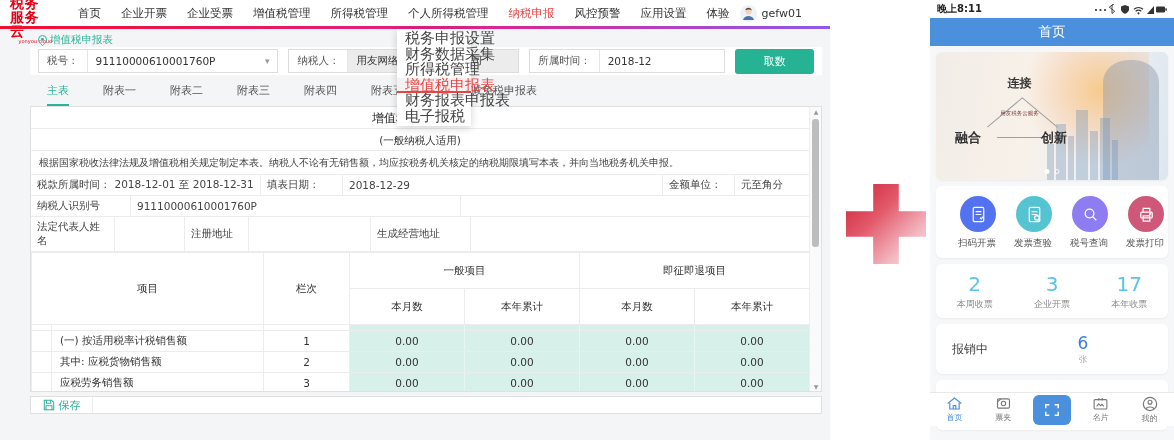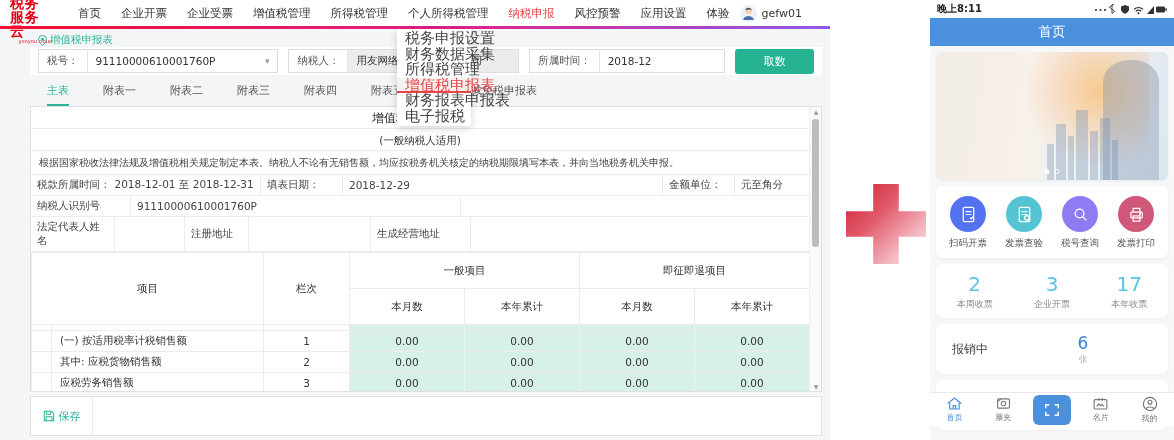--- a/index.html
+++ b/index.html
@@ -59,21 +59,21 @@
   table.grid td.lbl { padding-left: 8px; }
   table.grid td.num { text-align: center; width: 86px; }
   table.grid td.val { background: #d7f0e9; text-align: center; border-color: #e7f6f1; border-top-color:#ececec; border-bottom-color:#ececec; }
   table.grid tr.strip td { height: 6px; border-bottom: none; }
   table.grid th, table.grid td { overflow: hidden; white-space: nowrap; }
   
   .vscroll { position: absolute; right: 0; top: 0; bottom: 0; width: 12px; background: #fafafa; border-left: 1px solid #eee; }
   .vscroll .arrow { position: absolute; left: 0; width: 12px; text-align: center; font-size: 6px; color: #999; }
   .vscroll .thumb { position: absolute; left: 2px; top: 12px; width: 7px; height: 128px; background: #bdbdbd; border-radius: 3px; }
   
-  .savebar { position: absolute; left: 30px; top: 396px; width: 792px; height: 40px; background: #fff; border: 1px solid #e0e0e0; display: flex; }
+  .savebar { position: absolute; left: 30px; top: 396px; width: 792px; height: 18px; background: #fff; border: 1px solid #e0e0e0; display: flex; }
   .save-btn { width: 62px; display: flex; align-items: center; justify-content: center; gap: 4px; border-right: 1px solid #ececec;
     color: #2cb49a; font-size: 11px; cursor: pointer; }
   .d-footer { position: absolute; left: 0; top: 426px; width: 830px; text-align: center; font-size: 9px; color: #bcbcbc; }
   
   .plus { position: absolute; left: 846px; top: 184px; width: 80px; height: 80px;
     background: linear-gradient(135deg, #ce1f35 0%, #e25a6b 40%, #f3b7c0 75%, #fbe4e7 100%);
     clip-path: polygon(34% 0, 66% 0, 66% 34%, 100% 34%, 100% 66%, 66% 66%, 66% 100%, 34% 100%, 34% 66%, 0 66%, 0 34%, 34% 34%); }
   
   .phone { position: absolute; left: 930px; top: 0; width: 244px; height: 440px; background: #f5f7f9; overflow: hidden; }
   .m-status { height: 18px; background: #fff; display: flex; align-items: center; justify-content: space-between; padding: 0 7px; }
@@ -96,21 +96,21 @@
   .tri .t-center { position: absolute; left: 50%; top: 44%; transform: translateX(-50%); font-size: 5.5px; color: #7a3b3b; white-space: nowrap; }
   .tri .line { position: absolute; height: 1px; background: #9aa0a6; }
   .l1 { width: 34%; left: 22%; top: 46%; transform: rotate(-40deg); }
   .l2 { width: 34%; left: 48%; top: 46%; transform: rotate(40deg); }
   .l3 { width: 34%; left: 33%; top: 70%; }
   .dots { position: absolute; left: 50%; bottom: 6px; transform: translateX(-50%); display: flex; gap: 5px; }
   .dots i { width: 5px; height: 5px; border-radius: 50%; }
   .dots i.on { background: #fff; }
   .dots i.off { border: 1px solid rgba(255,255,255,.85); }
   .qactions { display: flex; padding: 10px 4px 8px; }
-  .qa { flex: 1; display: flex; flex-direction: column; align-items: center; gap: 5px; cursor: pointer; }
+  .qa { flex: 1; display: flex; flex-direction: column; align-items: flex-end; gap: 5px; cursor: pointer; }
   .qa .circle { width: 36px; height: 36px; border-radius: 50%; display: flex; align-items: center; justify-content: center; }
   .qa .qlabel { font-size: 9.5px; color: #555; }
   .stats { display: flex; padding: 8px 0 7px; }
   .stat { flex: 1; text-align: center; cursor: pointer; }
   .stat .v { font-size: 20px; color: #59c3ea; }
   .stat .l { font-size: 9px; color: #888; margin-top: 2px; }
   .amt-card { height: 50px; display: flex; align-items: center; padding: 0 10px; cursor: pointer; }
   .amt-card .rlabel { font-size: 12px; color: #444; width: 62px; padding-left: 6px; }
   .amt-card .grp { flex: 1; text-align: center; }
   .amt-card .gv { font-size: 17px; }
@@ -373,20 +373,29 @@
     <div class="person"></div>
     <div class="city">
       <i style="width:7px;height:45%"></i>
         <i style="width:10px;height:70%"></i>
         <i style="width:6px;height:55%"></i>
         <i style="width:12px;height:88%"></i>
         <i style="width:8px;height:62%"></i>
         <i style="width:10px;height:78%"></i>
         <i style="width:6px;height:50%"></i>
     </div>
+    <div class="tri">
+      <span class="line l1"></span>
+      <span class="line l2"></span>
+      <span class="line l3"></span>
+      <span class="t-top">连接</span>
+      <span class="t-center">用友税务云服务</span>
+      <span class="t-left">融合</span>
+      <span class="t-right">创新</span>
+    </div>
     <div class="dots">
       <i class="on"></i>
       <i class="off"></i>
     </div>
   </div>
 
   <div class="m-card qactions">
     <div class="qa">
       <span class="circle" style="background: rgb(82, 114, 240);">
         <svg width="19" height="19" viewBox="0 0 20 20" fill="none" stroke="#fff" stroke-width="1.3">

